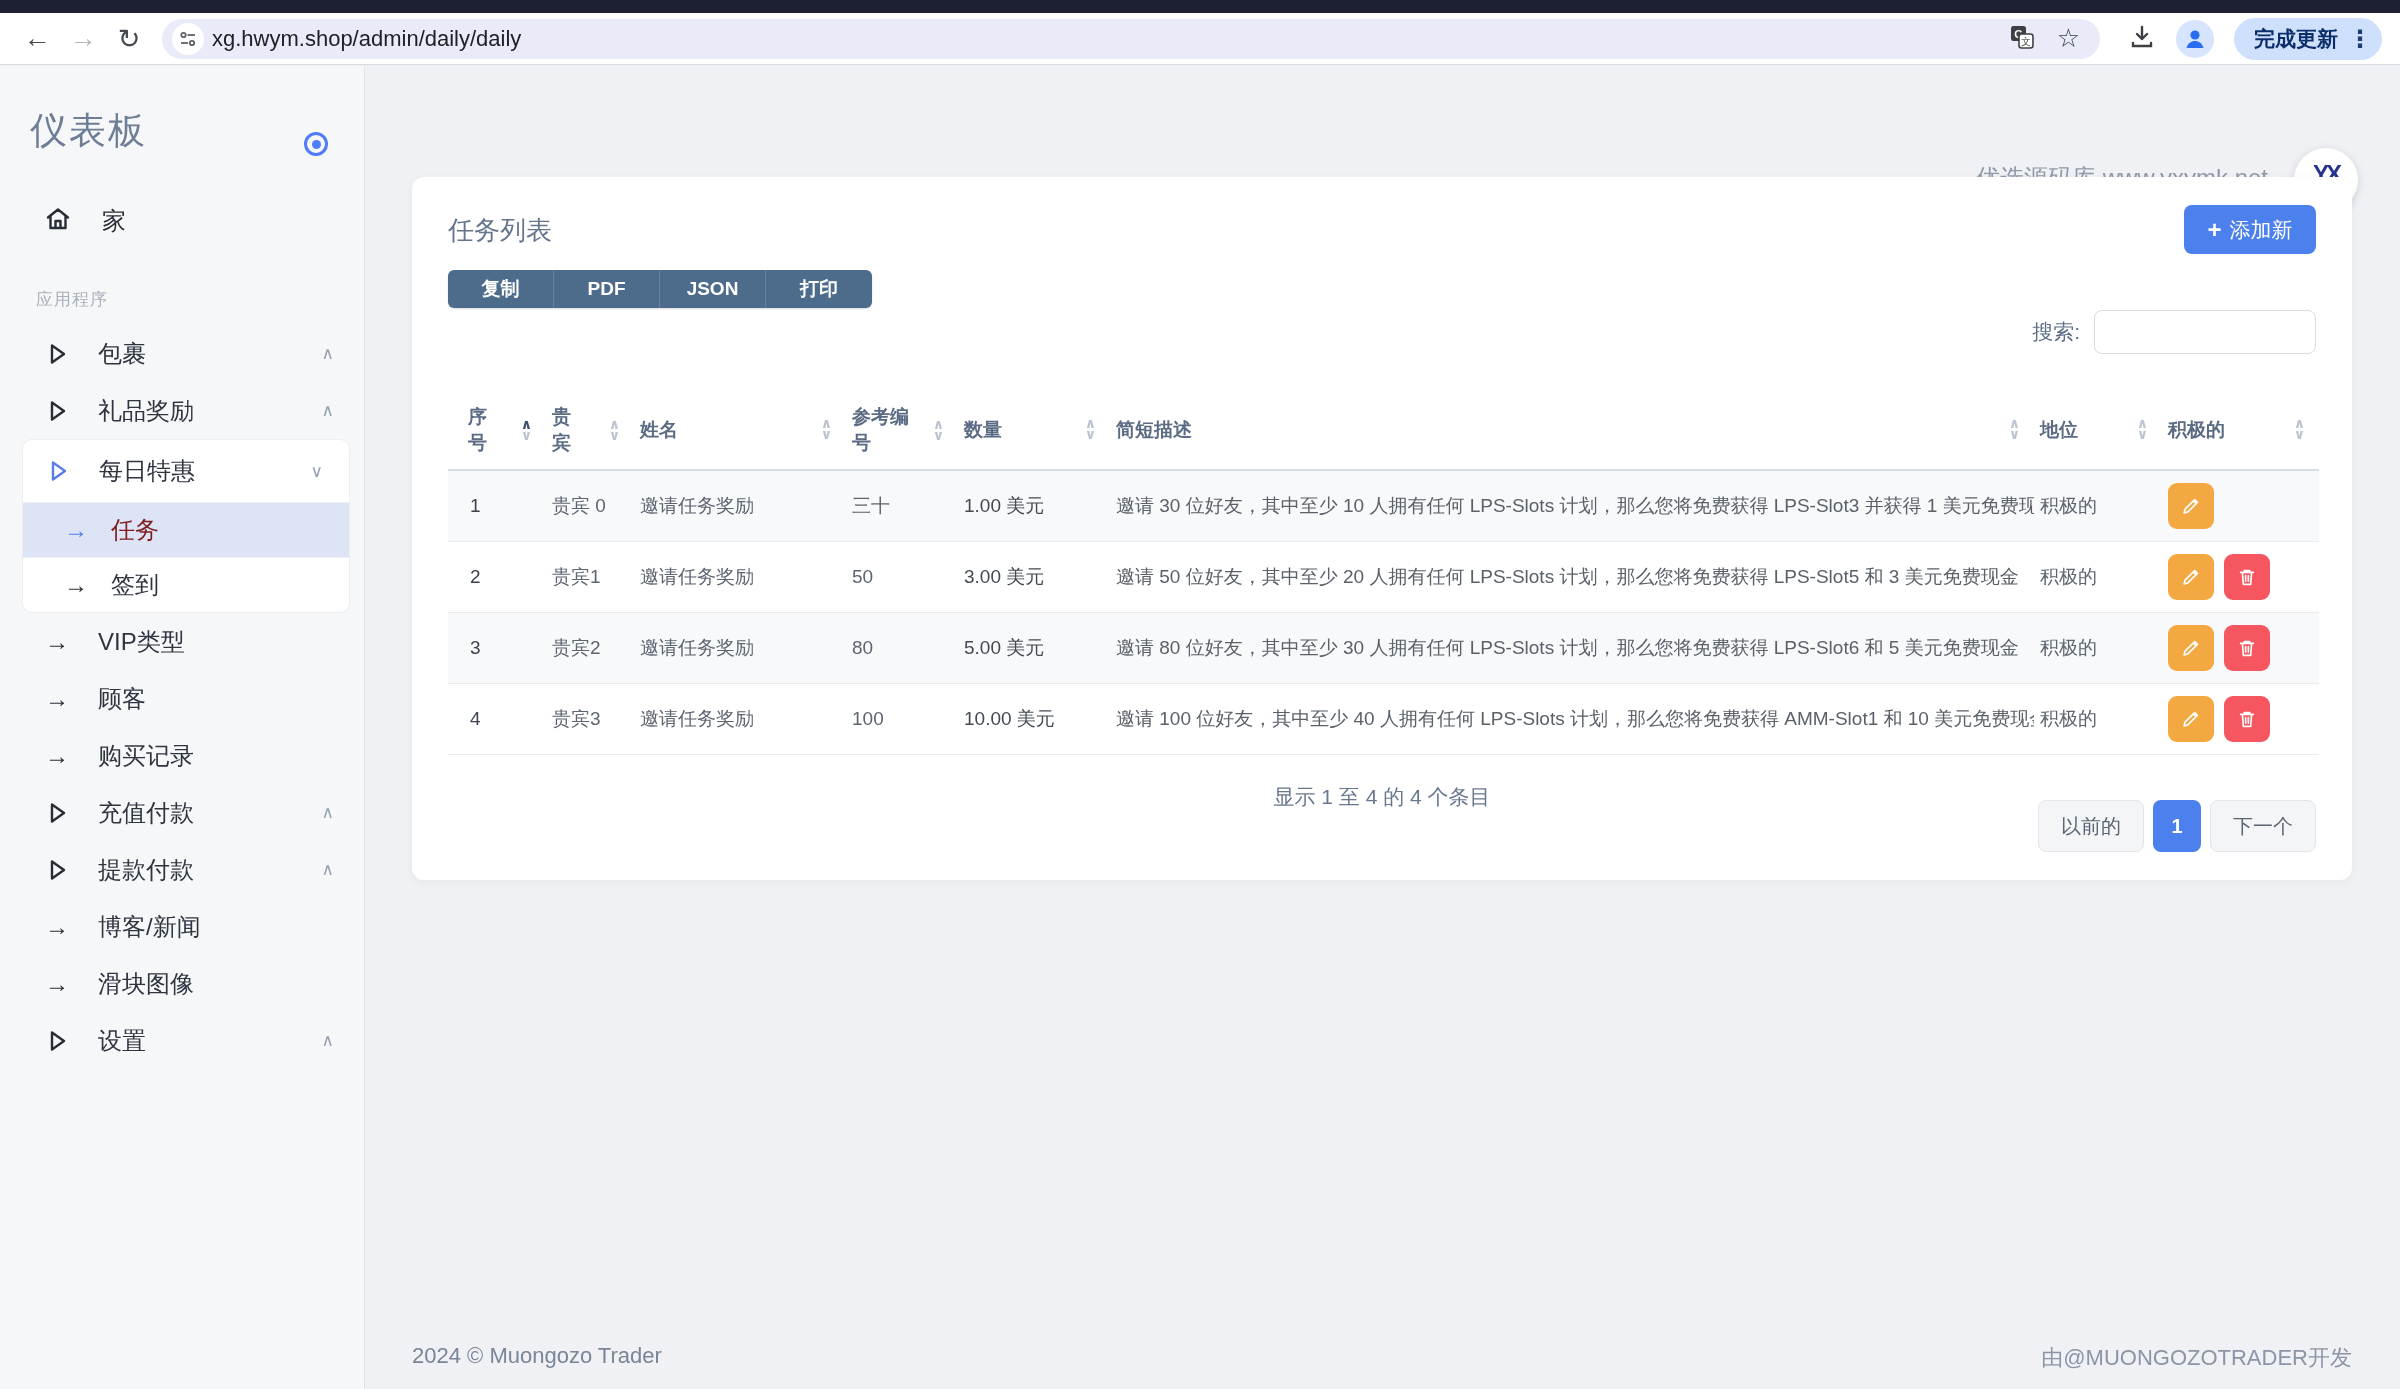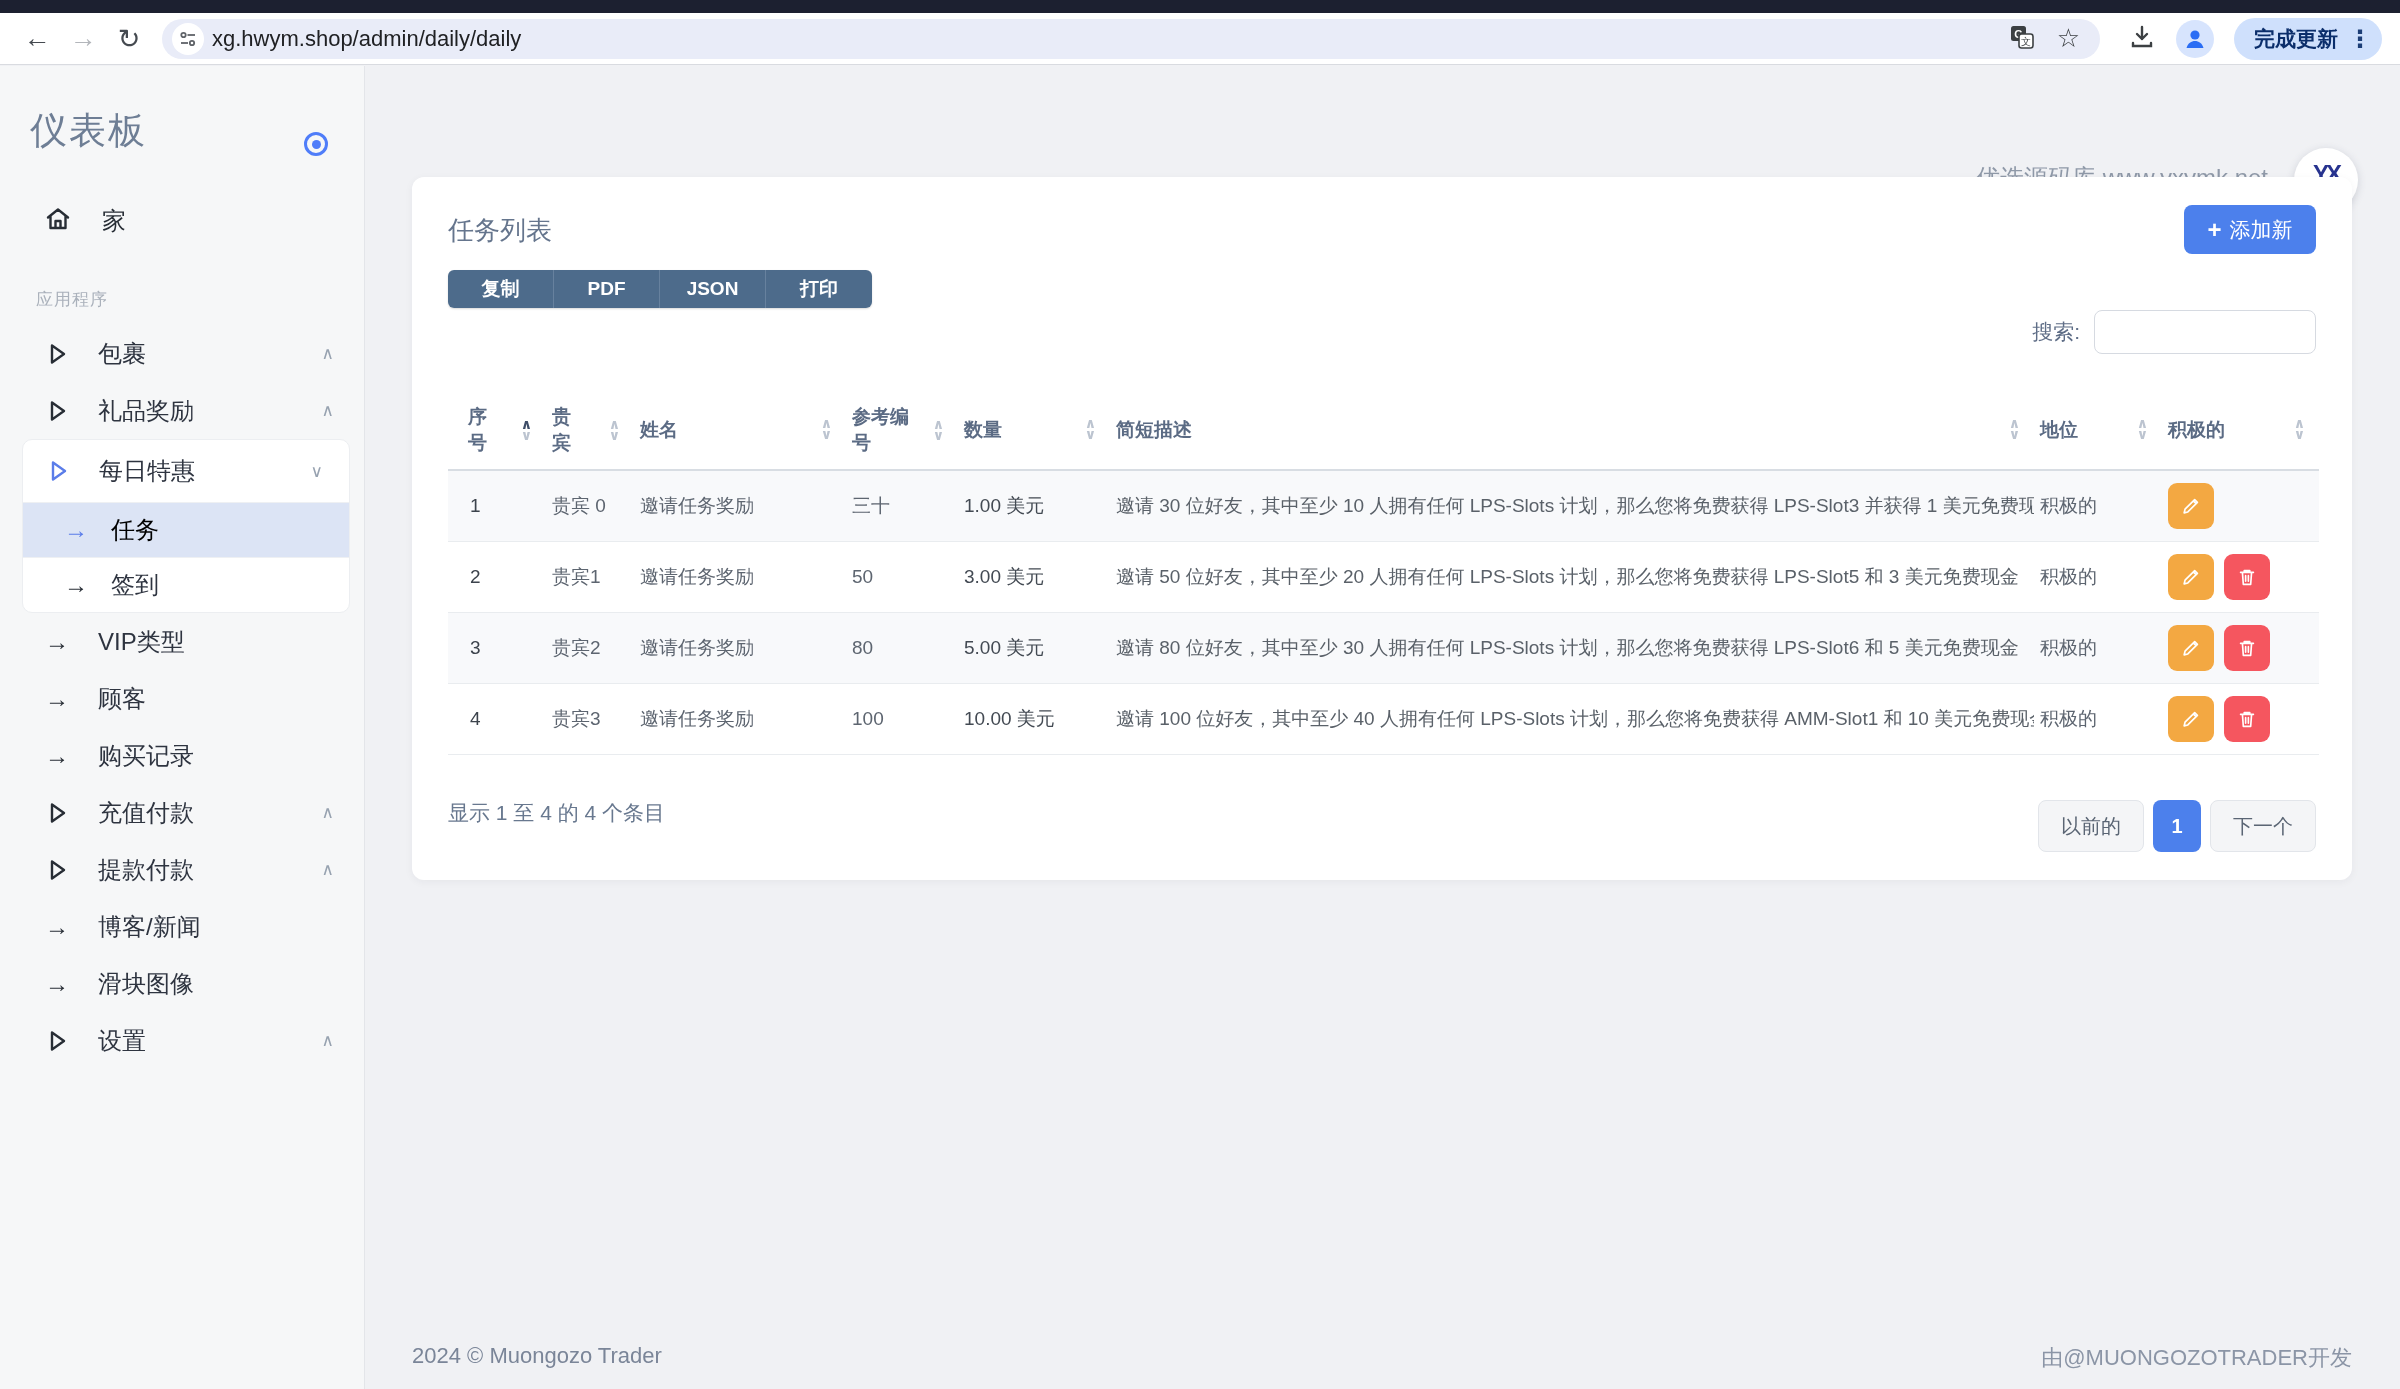--- a/index.html
+++ b/index.html
@@ -49,21 +49,21 @@
   .sb-item .chev { margin-left:auto; font-size:17px; color:#97a2b0; }
   .tri { width:26px; height:26px; flex-shrink:0; }
   .arrow-glyph { font-size:24px; font-weight:700; color:#272d35; width:26px; text-align:center; flex-shrink:0; }
   .sb-block { background:#ffffff; border:1px solid #eceef1; border-radius:10px; margin:0 14px 0 22px; overflow:hidden; }
   .sb-block .parent { display:flex; align-items:center; height:62px; padding:0 26px 0 22px; cursor:pointer; }
   .sb-block .parent .lbl { font-size:24px; color:#2e3440; margin-left:28px; }
   .sb-block .parent .chev { margin-left:auto; font-size:17px; color:#97a2b0; }
   .sb-sub { display:flex; align-items:center; height:55px; padding:0 26px 0 40px; border-top:1px solid #eef0f3; cursor:pointer; }
   .sb-sub .lbl { font-size:24px; color:#2e3440; margin-left:22px; }
   .sb-sub.active { background:#dce4f5; }
-  .sb-sub.active .lbl, .sb-sub.active .arrow-glyph { color:#000000; }
+  .sb-sub.active .lbl, .sb-sub.active .arrow-glyph { color:#7f1d1d; }
   .blue { color:#5b7de9 !important; }
 
   
   .brand-row { position:absolute; top:0; right:0; height:170px; left:0; }
   .brand-text { position:absolute; right:132px; top:96px; font-size:24px; color:#8f99a8; }
   .brand-avatar { position:absolute; right:42px; top:82px; width:64px; height:64px; background:#ffffff;
                   border-radius:50%; box-shadow:0 2px 8px rgba(50,60,90,.18);
                   display:flex; flex-direction:column; align-items:center; justify-content:center; }
   .logo-mono { font-size:24px; font-weight:700; color:#27338f; letter-spacing:-3px; line-height:20px; }
   .logo-sub { font-size:7px; color:#27338f; margin-top:2px; }
@@ -106,21 +106,21 @@
              white-space:nowrap; overflow:hidden; }
   td.seq { padding-left:22px; color:#3c434c; }
   td.qty { color:#434a53; }
   td.desc { color:#5a6169; }
   .actions { display:flex; gap:10px; align-items:center; }
   .icon-btn { width:46px; height:46px; border:none; border-radius:9px; display:flex; align-items:center;
               justify-content:center; cursor:pointer; }
   .icon-btn.edit { background:#f3a842; }
   .icon-btn.del { background:#f5565f; }
 
-  .table-info { margin-top:44px; font-size:21px; color:#68788f; }
+  .table-info { margin-top:28px; font-size:21px; color:#68788f;text-align:center; }
   .pagination { position:absolute; right:36px; bottom:28px; display:flex; align-items:center; gap:9px; }
   .page-btn { height:52px; padding:0 22px; background:#f4f5f7; border:1px solid #e2e5ea; color:#5a6574;
               font-size:20px; border-radius:8px; cursor:pointer; }
   .page-num { width:48px; height:52px; background:#4c80ec; color:#ffffff; font-size:20px; border:none;
               border-radius:8px; cursor:pointer; font-weight:600; }
 
   
   .page-footer { position:absolute; left:47px; right:48px; bottom:16px; display:flex;
                  justify-content:space-between; font-size:22px; }
   .pf-left { color:#7a8598; }

